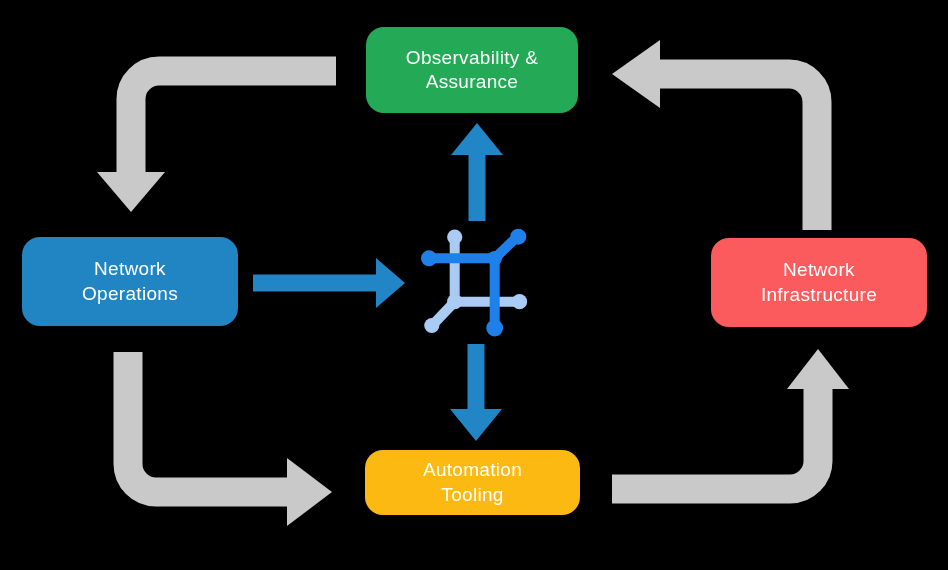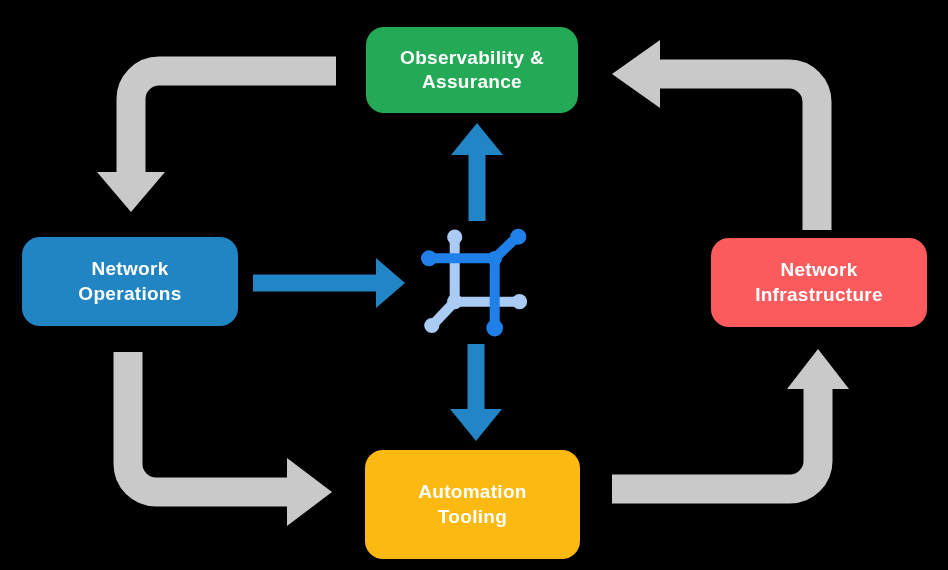--- a/index.html
+++ b/index.html
@@ -23,29 +23,29 @@
   }
   .node {
     position: absolute;
     border-radius: 18px;
     display: flex;
     align-items: center;
     justify-content: center;
     text-align: center;
     color: var(--label, #ffffff);
     font-size: 19px;
-    font-weight: 700;
+    font-weight: 400;
     line-height: 1.28;
     letter-spacing: 0.3px;
     white-space: pre-line;
   }
   #node-observability { left: 366px; top: 27px;  width: 212px; height: 86px; background: var(--green,  #24AA57); }
   #node-operations    { left: 22px;  top: 237px; width: 216px; height: 89px; background: var(--blue,   #2185C4); }
   #node-infrastructure{ left: 711px; top: 238px; width: 216px; height: 89px; background: var(--red,    #FB5B5C); }
-  #node-automation    { left: 365px; top: 450px; width: 215px; height: 109px; background: var(--yellow, #FCB912); }
+  #node-automation    { left: 365px; top: 450px; width: 215px; height: 65px; background: var(--yellow, #FCB912); }
 
   .gray-stroke  { stroke: var(--gray, #C9C9C9); stroke-width: 29; fill: none; }
   .gray-fill    { fill: var(--gray, #C9C9C9); }
   .blue-stroke  { stroke: var(--arrowblue, #2185C6); stroke-width: 17; fill: none; }
   .blue-fill    { fill: var(--arrowblue, #2185C6); }
   .icon-light-stroke { stroke: var(--iconlight, #A9CBF4); stroke-width: 10; fill: none; stroke-linecap: round; }
   .icon-light-fill   { fill: var(--iconlight, #A9CBF4); }
   .icon-dark-stroke  { stroke: var(--icondark, #1E80E8); stroke-width: 10; fill: none; stroke-linecap: round; }
   .icon-dark-fill    { fill: var(--icondark, #1E80E8); }
 </style>

